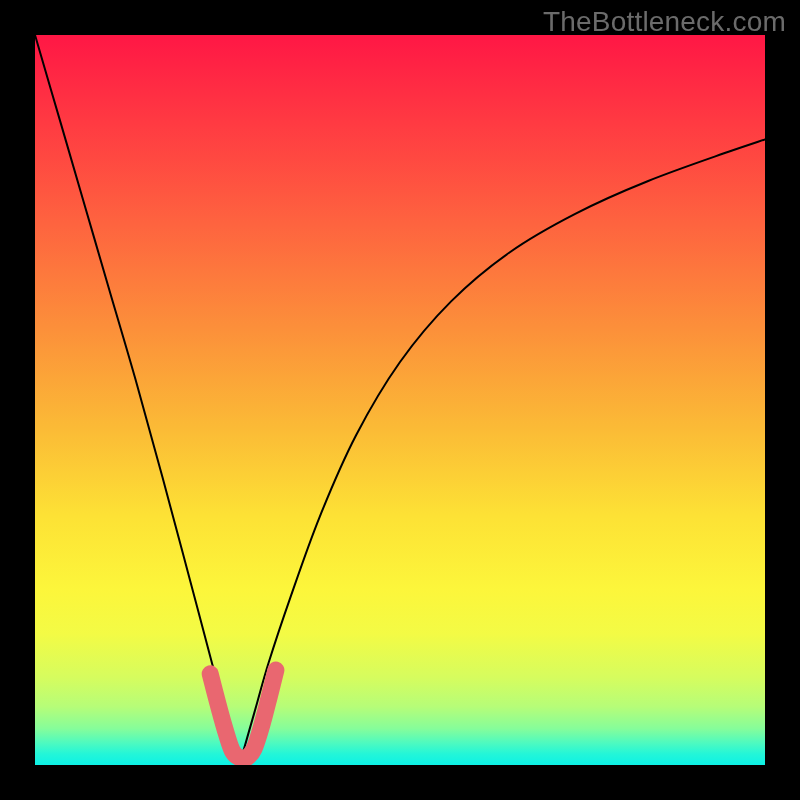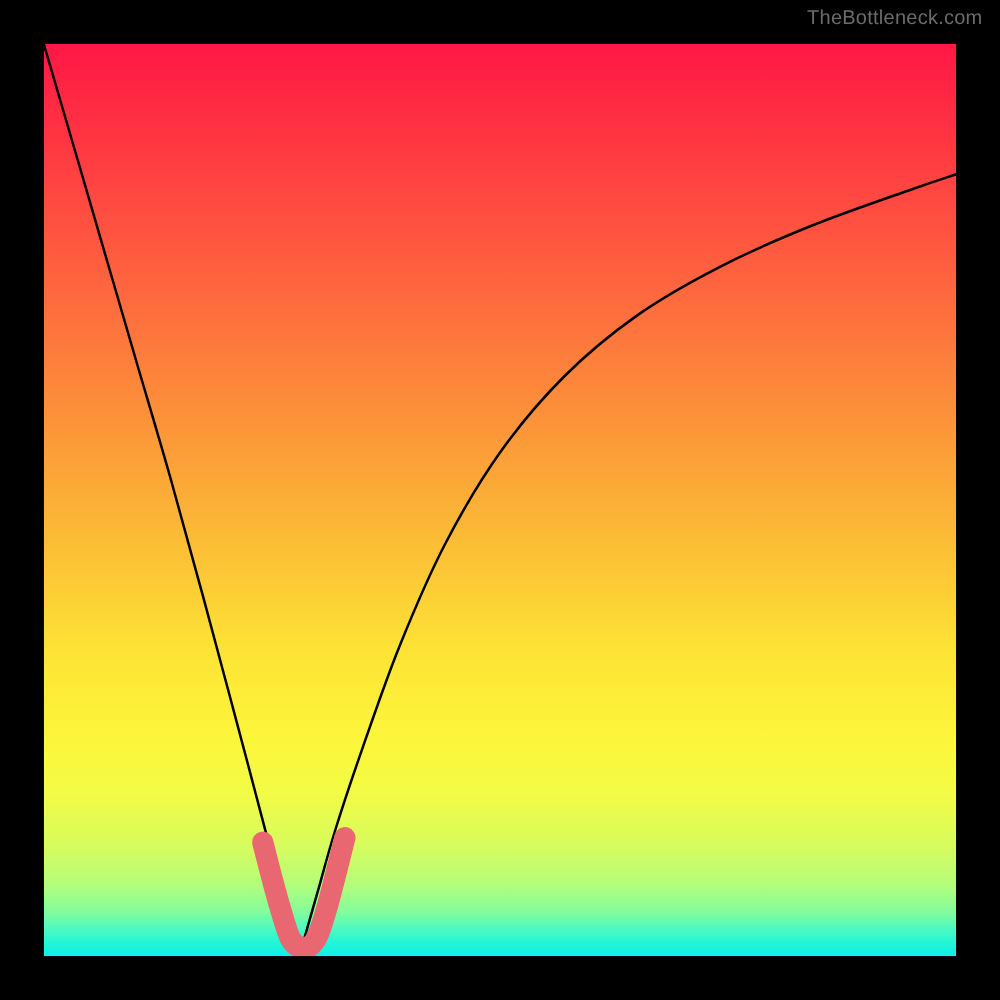--- a/index.html
+++ b/index.html
@@ -15,21 +15,21 @@
     width: 800px;
     height: 800px;
     background: #000;
   }
   .watermark {
     position: absolute;
     top: 6px;
     right: 14px;
     color: #6b6b6b;
     font-family: Arial, Helvetica, sans-serif;
-    font-size: 16px;
+    font-size: 28px;
     font-weight: 500;
     letter-spacing: 0.2px;
     z-index: 20;
   }
   .plot {
     position: absolute;
     left: 35px;
     top: 35px;
     width: 730px;
     height: 730px;

